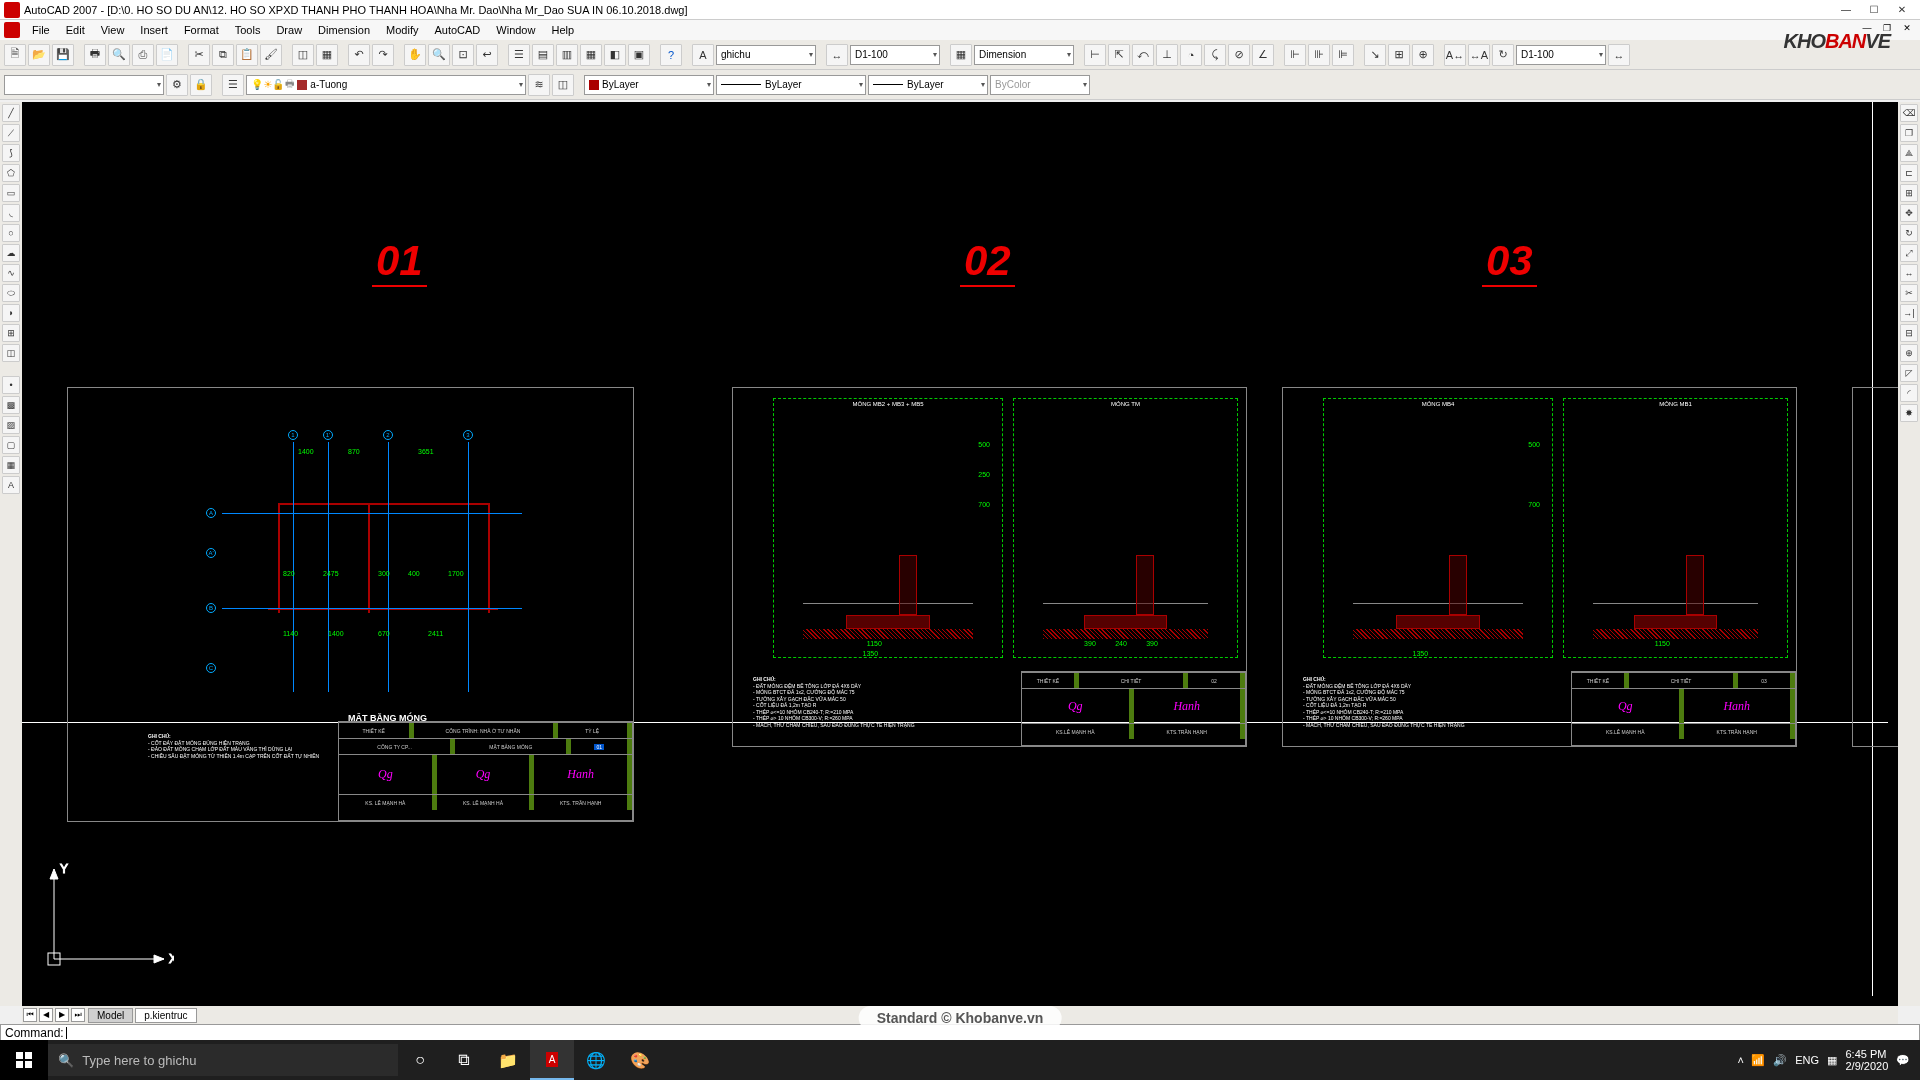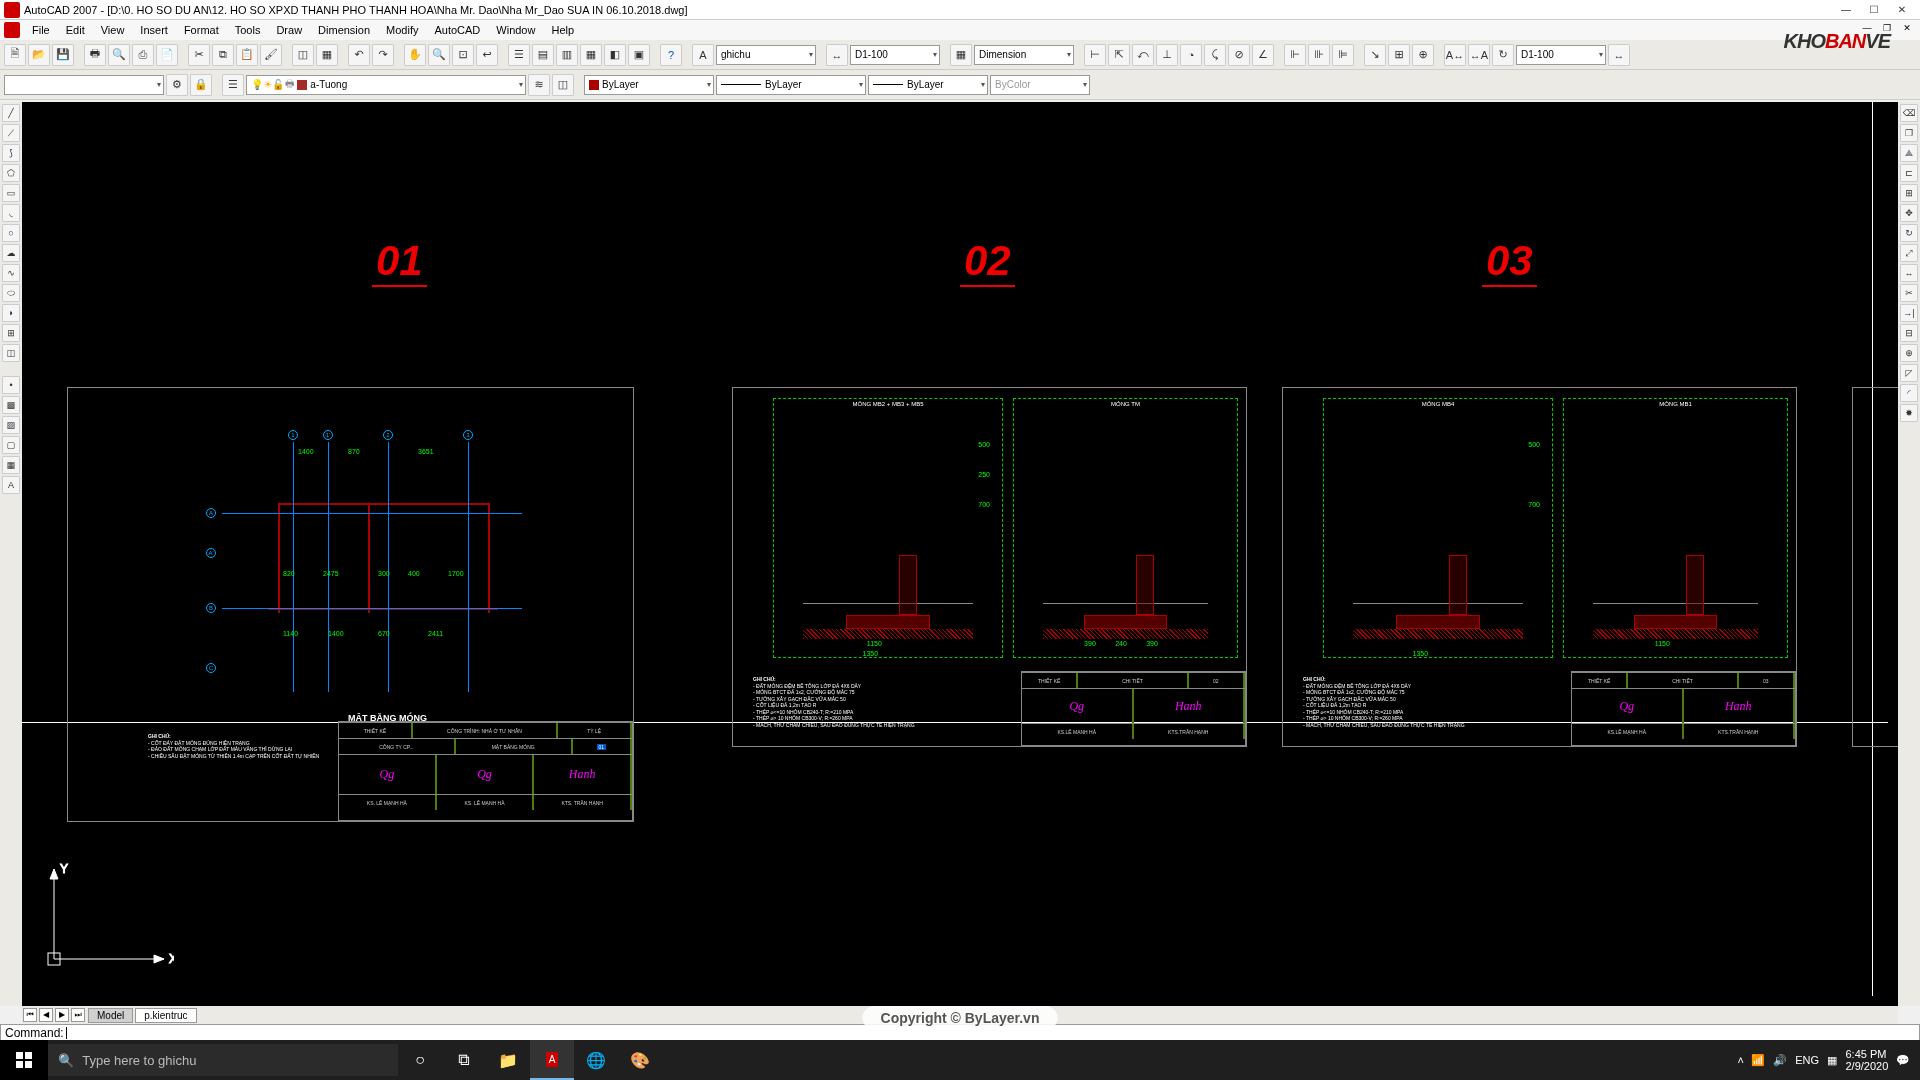--- a/index.html
+++ b/index.html
@@ -42,21 +42,21 @@
 
 
 .foundation { position: absolute; }
 .fp-line { position: absolute; background: #a00; }
 .fp-dim { position: absolute; color: #0f0; font-size: 7px; }
 .fp-grid { position: absolute; width: 10px; height: 10px; border: 1px solid #0af; border-radius: 50%; color: #0af; font-size: 6px; text-align: center; line-height: 8px; }
 .fp-caption { color: #fff; font-size: 9px; font-weight: bold; text-decoration: underline; position: absolute; }
 
 .titleblock { position: absolute; border: 1px solid #888; }
 .titleblock .row { border-top: 1px solid #888; height: 16px; display: flex; }
-.titleblock .cell { border-right: 2px solid #4d7c0f; flex: 1; font-size: 5px; color: #ccc; display: flex; align-items: center; justify-content: center; }
+.titleblock .cell { border-right: 5px solid #4d7c0f; flex: 1; font-size: 5px; color: #ccc; display: flex; align-items: center; justify-content: center; }
 .sig { color: #f0f; font-size: 12px; font-style: italic; font-family: cursive; }
 
 .section-panel { position: absolute; border: 1px dashed #0c0; }
 .section-title { position: absolute; color: #fff; font-size: 6px; top: 2px; left: 50%; transform: translateX(-50%); white-space: nowrap; }
 .sec-body { position: absolute; inset: 12px 8px 8px 8px; }
 .sec-foot { position: absolute; bottom: 20px; left: 30%; right: 30%; height: 14px; background: #550000; border: 1px solid #a00; }
 .sec-col { position: absolute; bottom: 34px; width: 18px; height: 60px; background: rgba(80,0,0,.5); border: 1px solid #a00; }
 .sec-ground { position: absolute; bottom: 45px; left: 10%; right: 10%; height: 1px; background: #888; }
 .sec-hatch { position: absolute; bottom: 10px; left: 10%; right: 10%; height: 10px; background: repeating-linear-gradient(45deg,#a00 0,#a00 1px,transparent 1px,transparent 3px); }
 
@@ -540,21 +540,21 @@
     <span>Type here to ghichu</span>
   </div>
   <div class="tb-app">○</div>
   <div class="tb-app">⧉</div>
   <div class="tb-app">📁</div>
   <div class="tb-app active">
       <span style="background:#c00;padding:2px 3px;font-size:10px">A</span>
     </div>
   <div class="tb-app">🌐</div>
   <div class="tb-app">🎨</div>
-  <div class="watermark-center">Copyright © ByLayer.vn</div>
+  <div class="watermark-center">Standard © Khobanve.vn</div>
   <div class="tray">
     <span>˄</span>
     <span>📶</span>
     <span>🔊</span>
     <span>ENG</span>
     <span>▦</span>
     <div class="clock">
       <div>6:45 PM</div>
       <div>2/9/2020</div>
     </div>

